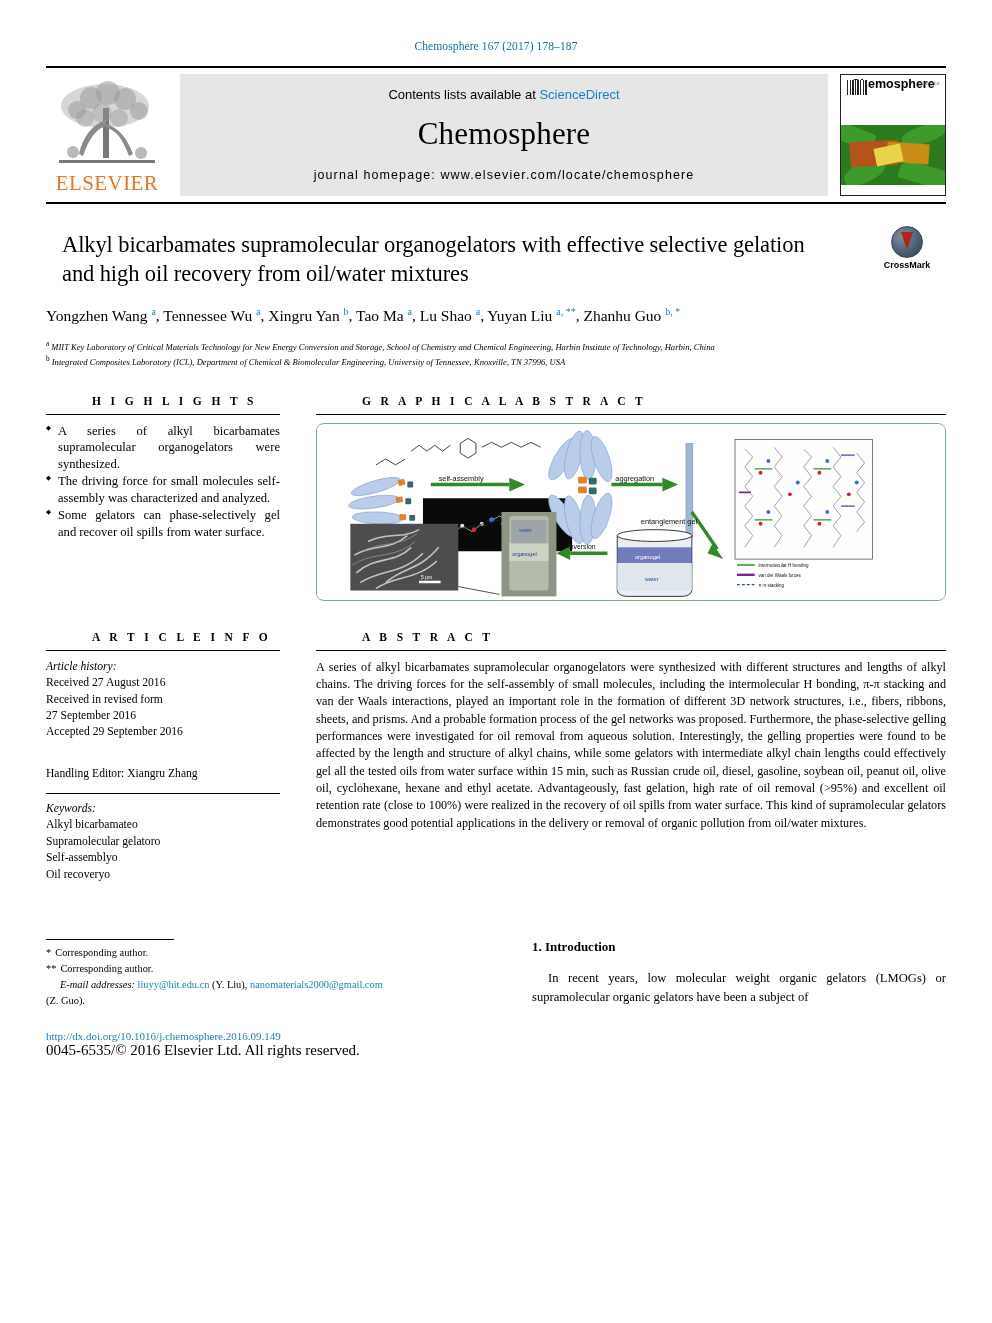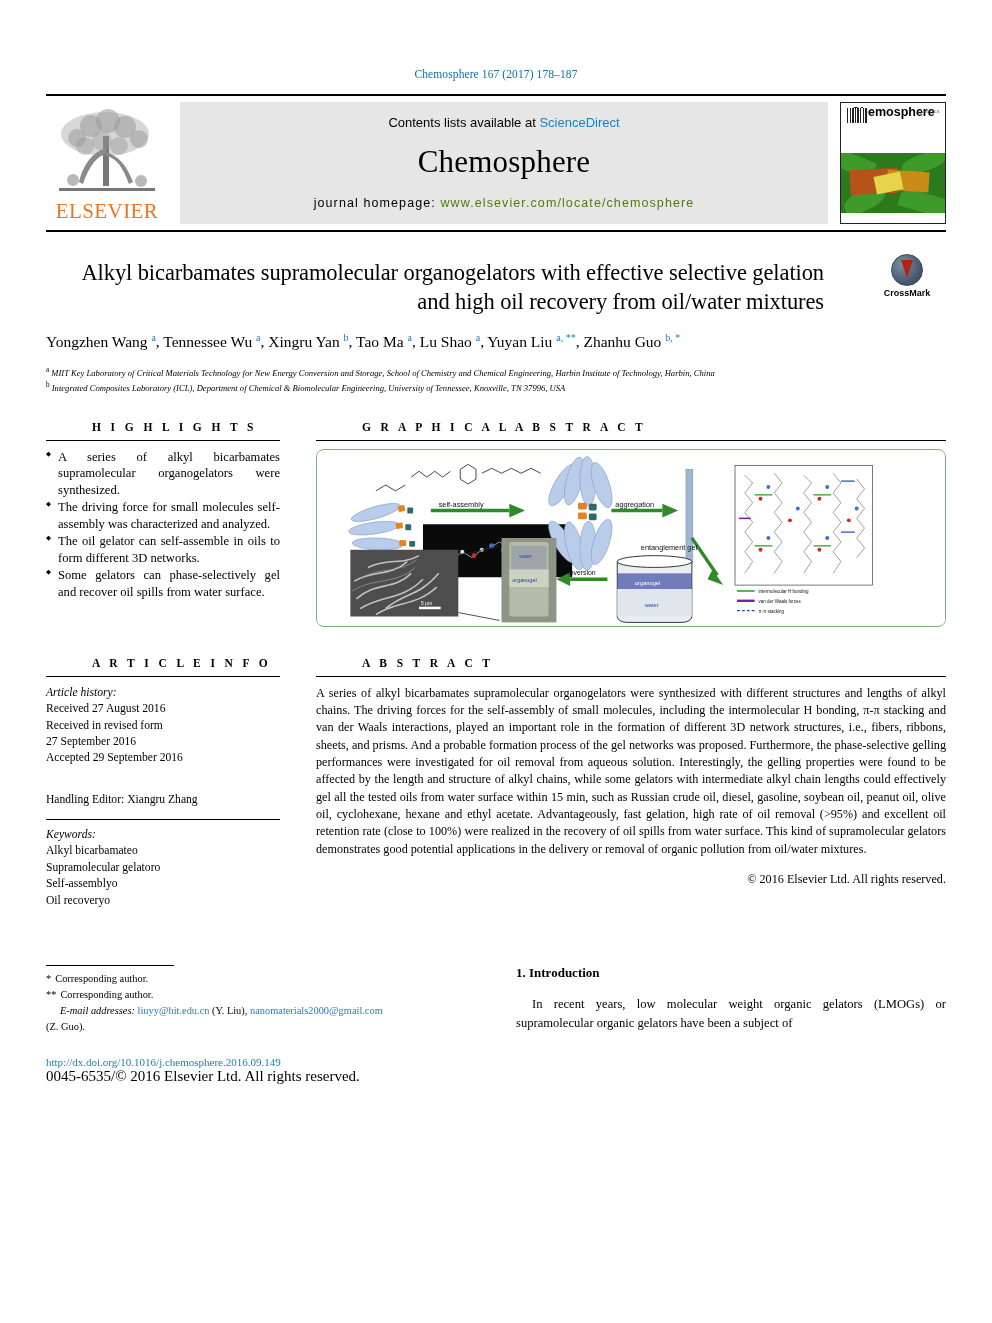--- a/index.html
+++ b/index.html
@@ -11,21 +11,21 @@
     position:relative;
     overflow:hidden;
   }
   .page { position:relative; width:992px; height:1323px; padding:0; box-sizing:border-box; }
 
   
   .runhead {
     text-align:center;
     color:#0a72a8;
     font-size:11.5px;
-    padding-top:68px;
+    padding-top:40px;
     letter-spacing:.1px;
     font-family:"Liberation Serif", serif;
   }
 
   
   .masthead-wrap { margin:14px 46px 0 46px; }
   .rule-thick { border-top:2.4px solid #000; }
   .masthead {
     display:flex; align-items:stretch;
     margin-top:6px; margin-bottom:6px;
@@ -52,21 +52,21 @@
   .contents-line { font-size:13px; margin-top:8px; font-family:"Liberation Sans", sans-serif;}
   .contents-line .sd { color:#1a7fc1; }
   .journal-name {
     font-size:31px; font-family:"Liberation Serif", serif;
     margin:14px 0 16px 0; letter-spacing:.2px;
   }
   .homepage {
     font-size:12.5px; font-family:"Liberation Sans", sans-serif;
     letter-spacing:1.1px; margin-bottom:9px;
   }
-  .homepage .url { color:#4d7c0f; }
+  .homepage .url { color:#000000; }
   .cover-thumb {
     width:104px; flex:0 0 104px;
     border:1px solid #222; background:#fff;
     display:flex; flex-direction:column;
     position:relative; overflow:hidden;
   }
   .cov-top { height:46px; background:#fff; position:relative; }
   .cov-barcode {
     position:absolute; left:6px; top:5px; width:20px; height:15px;
     background:repeating-linear-gradient(90deg,#222 0 1.4px,#fff 1.4px 2.6px);
@@ -78,21 +78,21 @@
   .cov-rect1 { position:absolute; left:9%; top:26%; width:46%; height:42%; background:#b4541b; transform:rotate(-3deg);}
   .cov-rect2 { position:absolute; left:44%; top:30%; width:40%; height:34%; background:#c98c17; transform:rotate(4deg);}
   .cov-rect3 { position:absolute; left:33%; top:35%; width:26%; height:30%; background:#e8d44a; transform:rotate(-12deg);}
   .cov-bottom { height:10px; background:#fff; }
 
   
   .titleblock { margin:26px 46px 0 46px; position:relative; }
   h1.title {
     font-family:"Liberation Serif", serif;
     font-size:22.5px; font-weight:normal; line-height:1.30;
-    margin:8px; max-width:770px; letter-spacing:-.1px;text-align:right;
+    margin:16px; max-width:770px; letter-spacing:-.1px;
   }
   .authors {
     font-size:15.5px; line-height:1.45; margin-top:14px; max-width:770px;
   }
   .authors sup { color:#1a7fc1; font-size:10px; }
   .affils { margin-top:12px; font-size:8.6px; font-style:italic; line-height:1.5; }
   .affils sup { font-style:normal; }
   .crossmark {
     position:absolute; right:0; top:-4px;
     width:78px; text-align:center;
@@ -144,21 +144,21 @@
   .kw .it { font-style:italic; }
 
   .abstract-body {
     font-size:12.2px; line-height:1.42; text-align:justify; margin-top:2px;
   }
   .copyright { text-align:right; font-size:12.2px; margin-top:14px; }
 
   
   .bottom { display:flex; margin:56px 46px 0 46px; }
   .bl { width:434px; flex:0 0 434px; }
-  .br { flex:1 1 auto; margin-left:36px;font-family:Liberation Serif, serif; }
+  .br { flex:1 1 auto; margin-left:52px;font-family:Liberation Serif, serif; }
   .corr-rule { border-top:1px solid #000; width:128px; margin-bottom:5px; }
   .corr { font-size:10.4px; line-height:1.52; }
   .corr .star { margin-right:4px; }
   .corr .em { font-style:italic; }
   .lnk { color:#1a7fc1; }
   .doi-line { margin-top:22px; font-size:11px; color:#1a7fc1; }
   .issn-line { font-size:15px; color:#000; }
   .intro-h { font-size:13px; font-weight:bold; margin-bottom:14px; }
   .intro-p { font-size:12.6px; line-height:1.48; text-align:justify; text-indent:16px; }
 </style>
@@ -263,21 +263,20 @@
   </div>
 
   <div class="cols">
 
     <div class="col-left">
       <div class="sechead">H I G H L I G H T S</div>
       <div class="sechead-rule"></div>
       <ul class="highlights">
         <li>A series of alkyl bicarbamates supramolecular organogelators were synthesized.</li>
         <li>The driving force for small molecules self-assembly was characterized and analyzed.</li>
-        <li>The oil gelator can self-assemble in oils to form different 3D networks.</li>
         <li>Some gelators can phase-selectively gel and recover oil spills from water surface.</li>
       </ul>
     </div>
 
     <div class="col-right">
       <div class="sechead">G R A P H I C A L  A B S T R A C T</div>
       <div class="sechead-rule"></div>
 
       <div class="ga-figure">
         <svg viewBox="0 0 640 176" width="100%" height="100%">
@@ -497,21 +496,20 @@
         <div>Supramolecular gelatoro</div>
         <div>Self-assemblyo</div>
         <div>Oil recoveryo</div>
       </div>
     </div>
 
     <div class="col-right">
       <div class="sechead">A B S T R A C T</div>
       <div class="sechead-rule"></div>
       <div class="abstract-body">A series of alkyl bicarbamates supramolecular organogelators were synthesized with different structures and lengths of alkyl chains. The driving forces for the self-assembly of small molecules, including the intermolecular H bonding, π-π stacking and van der Waals interactions, played an important role in the formation of different 3D network structures, i.e., fibers, ribbons, sheets, and prisms. And a probable formation process of the gel networks was proposed. Furthermore, the phase-selective gelling performances were investigated for oil removal from aqueous solution. Interestingly, the gelling properties were found to be affected by the length and structure of alkyl chains, while some gelators with intermediate alkyl chain lengths could effectively gel all the tested oils from water surface within 15 min, such as Russian crude oil, diesel, gasoline, soybean oil, peanut oil, olive oil, cyclohexane, hexane and ethyl acetate. Advantageously, fast gelation, high rate of oil removal (&gt;95%) and excellent oil retention rate (close to 100%) were realized in the recovery of oil spills from water surface. This kind of supramolecular gelators demonstrates good potential applications in the delivery or removal of organic pollution from oil/water mixtures.</div>
-      <div class="copyright">© 2016 Elsevier Ltd. All rights reserved.</div>
     </div>
   </div>
 
   <div class="bottom">
     <div class="bl">
       <div class="corr-rule"></div>
       <div class="corr">
         <div>
           <span class="star">*</span><span>Corresponding author.</span>
         </div>

